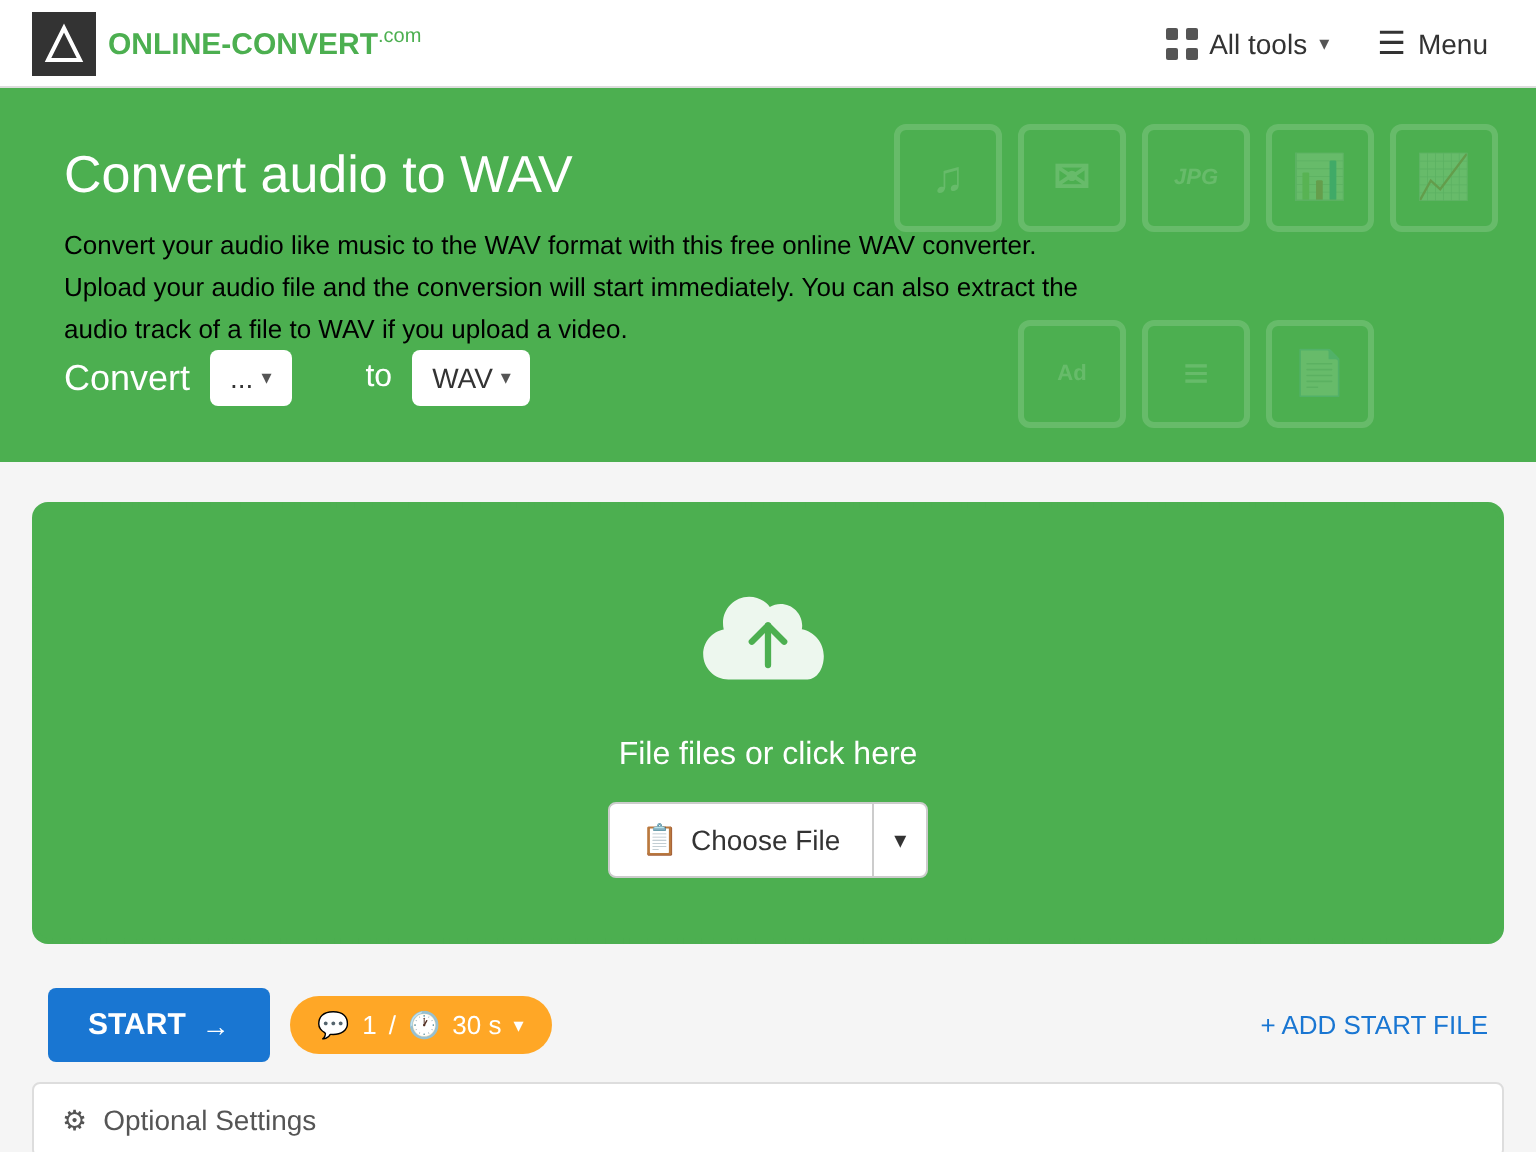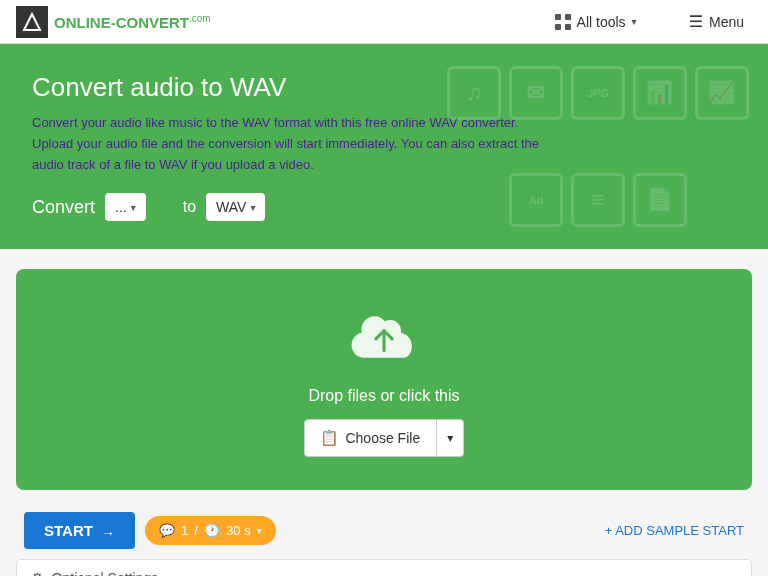--- a/index.html
+++ b/index.html
@@ -6,21 +6,20 @@
     body { font-family: Arial, sans-serif; background: #f5f5f5; color: #333; font-size: 14px; }
 
     
     .navbar {
       display: flex;
       align-items: center;
       background: #fff;
       border-bottom: 1px solid #ddd;
       padding: 0 16px;
       height: 44px;
-      gap: 28px;
     }
     .logo-area { display: flex; align-items: center; gap: 6px; }
     .logo-icon {
       width: 32px; height: 32px;
       background: #333;
       display: flex; align-items: center; justify-content: center;
       color: #fff; font-weight: bold; font-size: 13px;
     }
     .logo-text { font-size: 15px; font-weight: bold; color: #333; }
     .logo-text span { color: #4caf50; }
@@ -54,21 +53,21 @@
     }
     .bg-icon {
       width: 54px; height: 54px;
       border: 3px solid #fff;
       border-radius: 6px;
       display: flex; align-items: center; justify-content: center;
       font-size: 22px; color: #fff;
       font-weight: bold;
     }
     .hero h1 { color: #fff; font-size: 26px; font-weight: normal; margin-bottom: 10px; }
-    .hero-desc { color: #4c1d95; font-size: 13px; line-height: 1.6; max-width: 520px; margin-bottom: 18px; }
+    .hero-desc { color: #000000; font-size: 13px; line-height: 1.6; max-width: 520px; }
     .convert-row { display: flex; align-items: center; gap: 10px; }
     .convert-label { color: #fff; font-size: 18px; font-weight: normal; }
     .convert-select {
       display: flex; align-items: center; gap: 4px;
       background: #fff; border: none; border-radius: 4px;
       padding: 6px 10px; font-size: 14px; cursor: pointer;
       color: #333;
     }
     .convert-to { color: #fff; font-size: 16px; font-weight: normal; margin-left: 27px; }
     .convert-select .arrow { font-size: 10px; color: #555; }
@@ -221,21 +220,21 @@
   <div class="upload-box">
     <div class="upload-cloud-icon">
       <svg viewBox="0 0 80 65" fill="none" xmlns="http://www.w3.org/2000/svg">
 
         <path d="M62 50H18C10.3 50 4 43.7 4 36C4 29.1 8.9 23.4 15.4 22.2C15.1 21 15 19.8 15 18.5C15 10.5 21.5 4 29.5 4C34.2 4 38.4 6.2 41 9.7C42.8 8.6 44.9 8 47 8C53.6 8 59 13.4 59 20C59 20.7 58.9 21.4 58.8 22.1C66 23.5 71 29.7 71 37C71 44.2 67.1 50 62 50Z" fill="white" opacity="0.9"></path>
 
         <line x1="40" y1="42" x2="40" y2="20" stroke="#4caf50" stroke-width="3.5" stroke-linecap="round"></line>
         <polyline points="31,29 40,20 49,29" stroke="#4caf50" stroke-width="3.5" stroke-linecap="round" stroke-linejoin="round" fill="none"></polyline>
       </svg>
     </div>
-    <span class="drop-text">Drop files or click this</span>
+    <span class="drop-text">File files or click here</span>
     <div class="choose-file-btn-wrap">
       <button class="choose-file-btn">
         <span style="font-size:15px;">📋</span>
         <span>Choose File</span>
       </button>
       <div class="choose-file-divider"></div>
       <button class="choose-file-arrow">
         <span>▾</span>
       </button>
     </div>
@@ -250,21 +249,21 @@
   <div class="info-pill">
     <span>💬</span>
     <span>1</span>
     <span>/</span>
     <span>🕐</span>
     <span>30 s</span>
     <span class="arrow">▾</span>
   </div>
   <div class="spacer"></div>
   <button class="add-sample-btn">
-    <span>+ ADD SAMPLE START</span>
+    <span>+ ADD START FILE</span>
   </button>
 </div>
 
 <div class="optional-settings">
   <div class="optional-header">
     <span>⚙</span>
     <span>Optional Settings</span>
   </div>
 </div>
 

